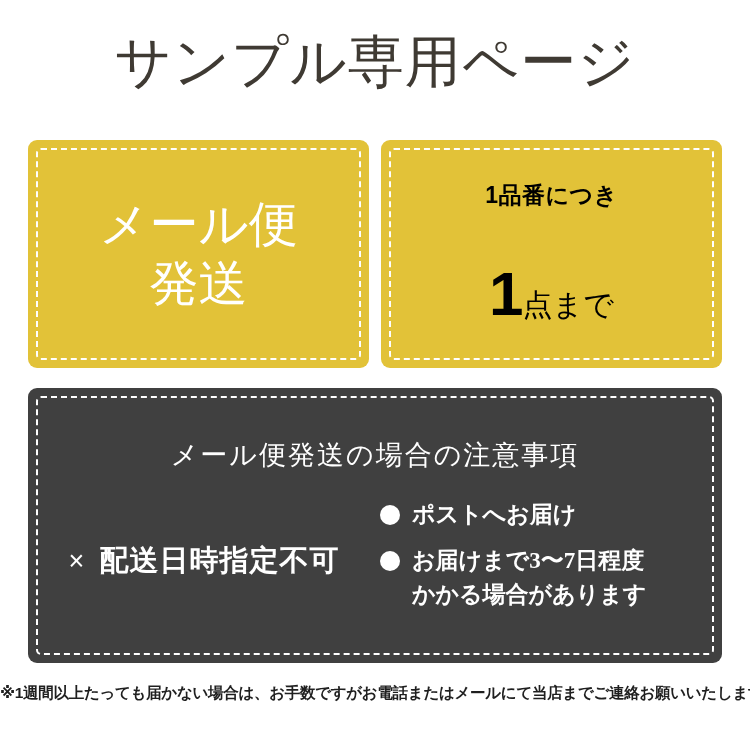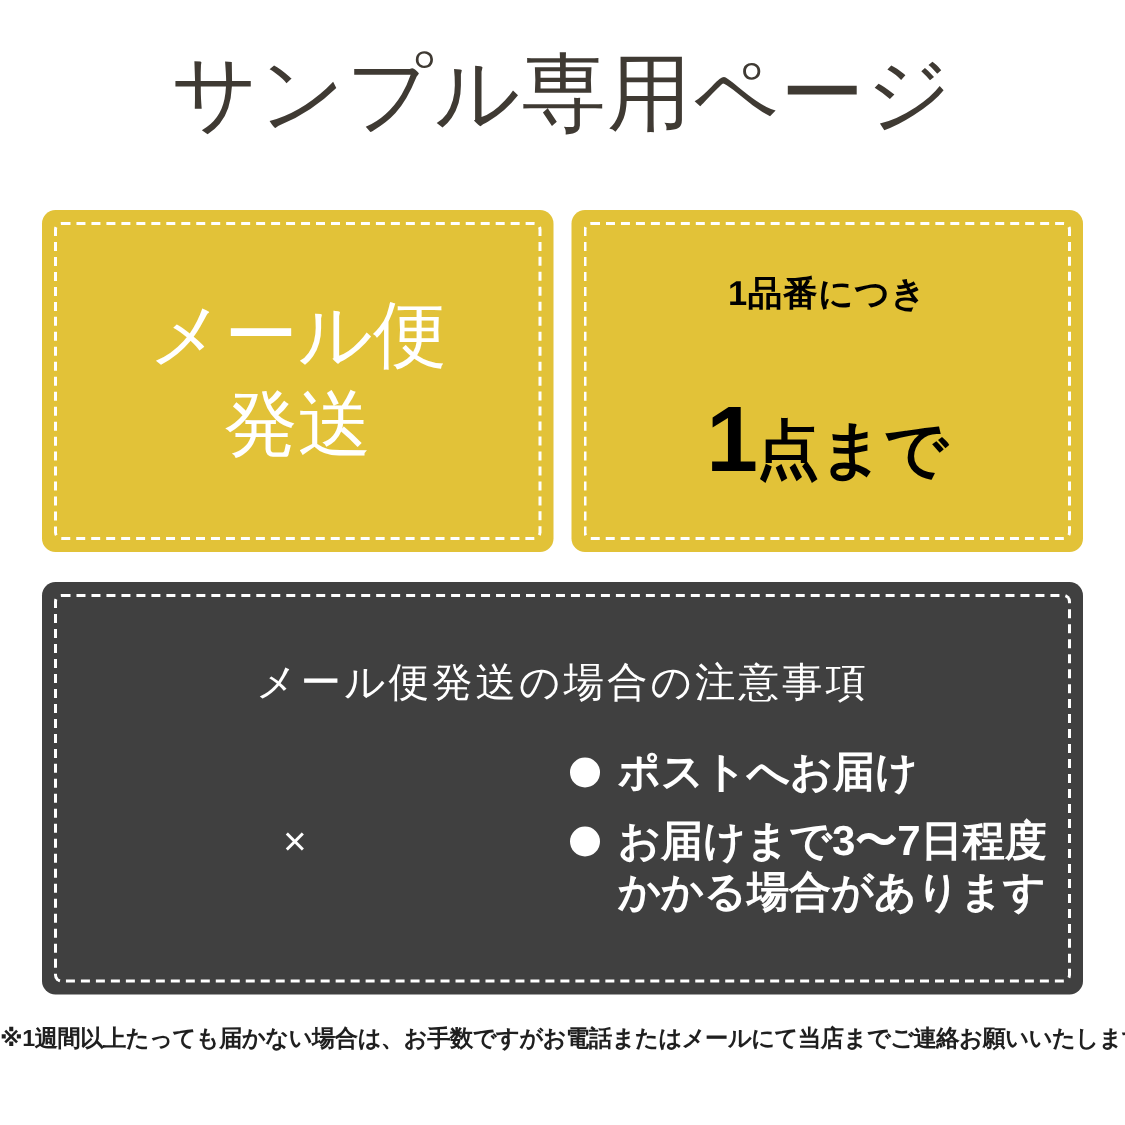--- a/index.html
+++ b/index.html
@@ -103,23 +103,23 @@
     display: block;
   }
   .card-val .num {
     font-size: 62px;
     line-height: 62px;
     font-weight: 700;
     vertical-align: baseline;
     letter-spacing: -1px;
   }
   .card-val .suffix {
-    font-size: 42px;
+    font-size: 30px;
     line-height: 62px;
-    font-weight: 700;
+    font-weight: 400;
     vertical-align: baseline;
     letter-spacing: 0px;
   }
 
   
   .notice-panel {
     position: absolute;
     left: 28px;
     top: 388px;
     width: 694px;
@@ -189,25 +189,26 @@
   .bullet-dot {
     flex: 0 0 auto;
     width: 20px;
     height: 20px;
     border-radius: 50%;
     background: #ffffff;
     margin-top: 7px;
     margin-right: 12px;
   }
   .bullet-text {
-    font-size: 28px;
+    font-size: 23px;
     line-height: 34px;
     font-weight: 700;
     letter-spacing: 0px;
     white-space: nowrap;
+    font-family: Liberation Serif, serif;
   }
 
   
   .footnote {
     position: absolute;
     left: 0;
     top: 682px;
     width: 750px;
     text-align: center;
     color: #1f1f1f;
@@ -248,20 +249,21 @@
 
   <div class="notice-panel">
     <div class="dash"></div>
 
     <div class="notice-heading">メール便発送の場合の注意事項</div>
 
     <div class="notice-body">
 
       <div class="notice-left">
         <span class="x-mark">×</span>
+        <span>配送日時指定不可</span>
       </div>
 
       <div class="notice-right">
 
         <div class="bullet-item">
           <span class="bullet-dot"></span>
           <span class="bullet-text">ポストへお届け</span>
         </div>
 
         <div class="bullet-item">

